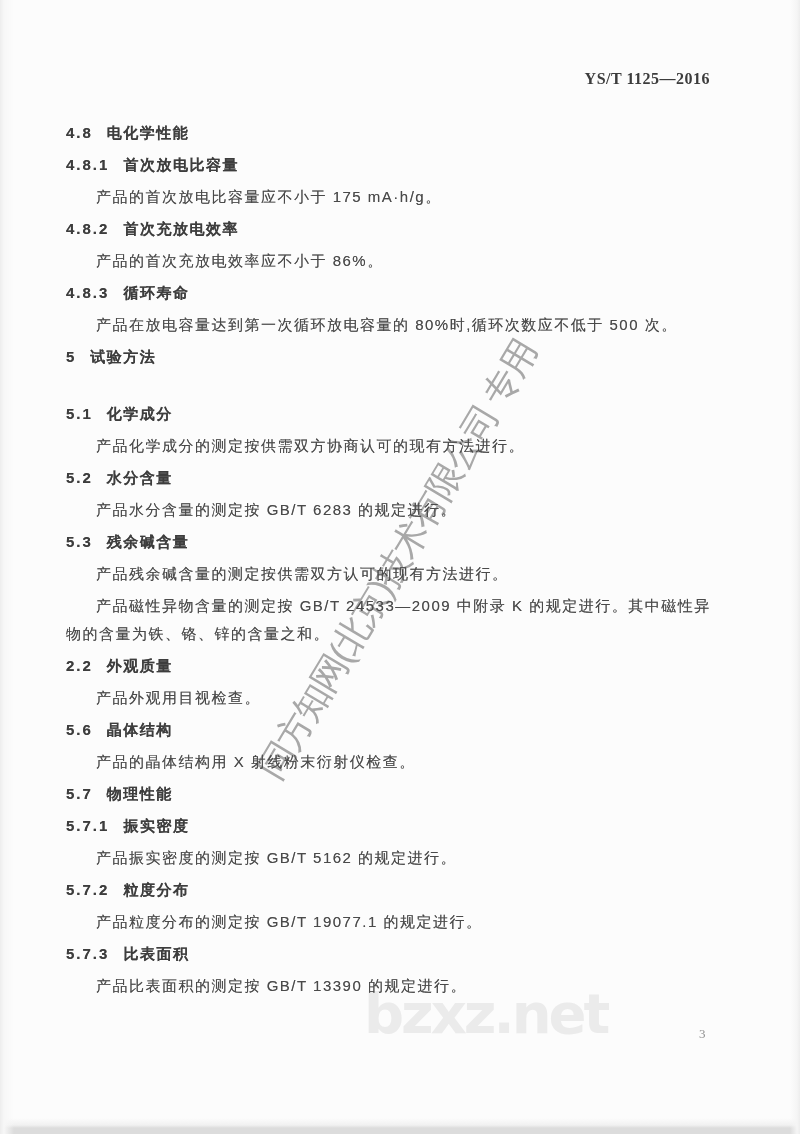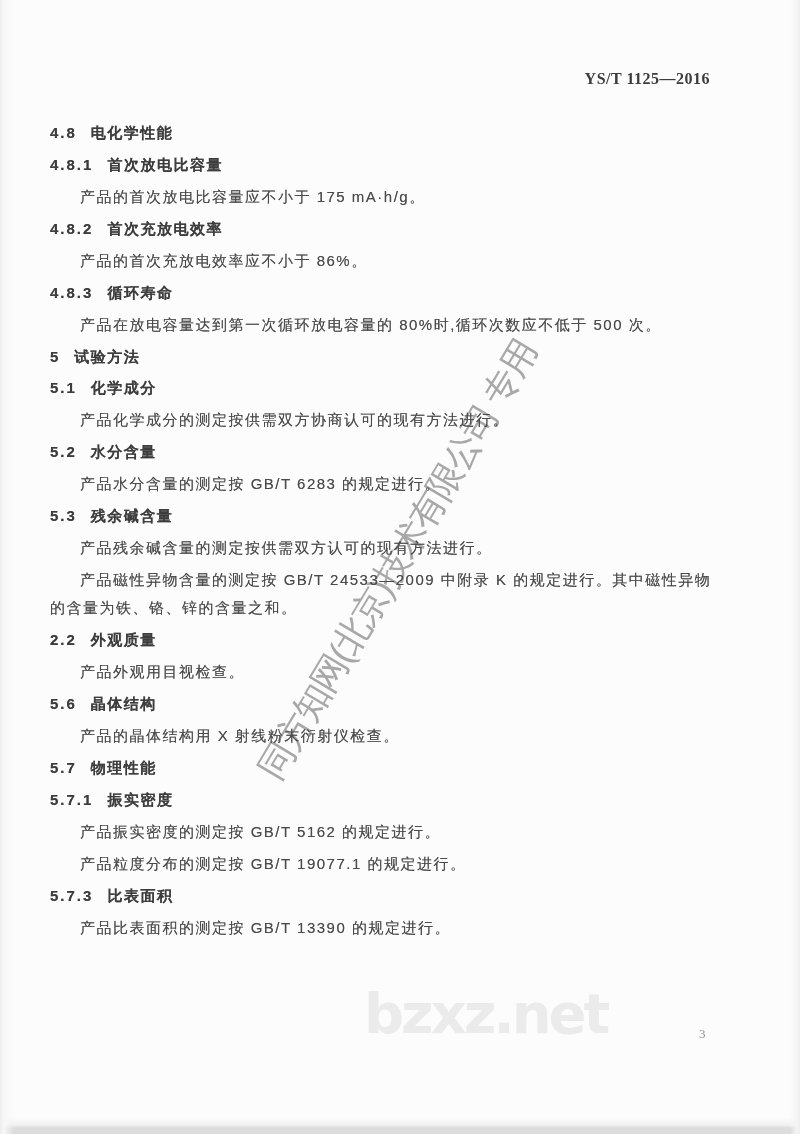--- a/index.html
+++ b/index.html
@@ -63,41 +63,41 @@
     font-size: 16px;
     color: #3c3c3c;
     letter-spacing: 0.5px;
   }
   .content {
     position: absolute;
     left: 0;
     top: 0;
     z-index: 2;
     width: 100%;
-    padding: 124px 74px 0 50px;
+    padding: 124px 74px 0 66px;
     box-sizing: border-box;
   }
   .heading {
     height: 18px;
     line-height: 18px;
     margin: 0 0 14px 0;
     font-weight: bold;
     color: #3d3d3d;
     font-size: 15px;
     letter-spacing: 1.5px;
     text-shadow: 0 0 0.6px rgba(60,60,60,0.7);
     white-space: nowrap;
   }
   .heading .num {
     letter-spacing: 2px;
     margin-right: 14px;
   }
   .heading.h1 {
     margin-top: 9px;
-    margin-bottom: 13px;
+    margin-bottom: 39px;
   }
   .para {
     line-height: 18px;
     margin: 12px 0 14px 0;
     color: #4a4a4a;
     font-size: 15px;
     letter-spacing: 1.5px;
     text-indent: 2em;
     text-shadow: 0 0 0.5px rgba(70,70,70,0.6);
   }
@@ -144,20 +144,21 @@
       <div class="heading h2"><span class="num">5.3</span><span class="ttl">残余碱含量</span></div>
       <div class="para">产品残余碱含量的测定按供需双方认可的现有方法进行。</div>
       <div class="para multiline">产品磁性异物含量的测定按 GB/T 24533—2009 中附录 K 的规定进行。其中磁性异物的含量为铁、铬、锌的含量之和。</div>
       <div class="heading h2"><span class="num">2.2</span><span class="ttl">外观质量</span></div>
       <div class="para">产品外观用目视检查。</div>
       <div class="heading h2"><span class="num">5.6</span><span class="ttl">晶体结构</span></div>
       <div class="para">产品的晶体结构用 X 射线粉末衍射仪检查。</div>
       <div class="heading h2"><span class="num">5.7</span><span class="ttl">物理性能</span></div>
       <div class="heading h3"><span class="num">5.7.1</span><span class="ttl">振实密度</span></div>
       <div class="para">产品振实密度的测定按 GB/T 5162 的规定进行。</div>
+      <div class="heading h3"><span class="num">5.7.2</span><span class="ttl">粒度分布</span></div>
       <div class="para">产品粒度分布的测定按 GB/T 19077.1 的规定进行。</div>
       <div class="heading h3"><span class="num">5.7.3</span><span class="ttl">比表面积</span></div>
       <div class="para">产品比表面积的测定按 GB/T 13390 的规定进行。</div>
     </div>
 
   <div class="page-number">3</div>
 
 </div>
 
 </body></html>

